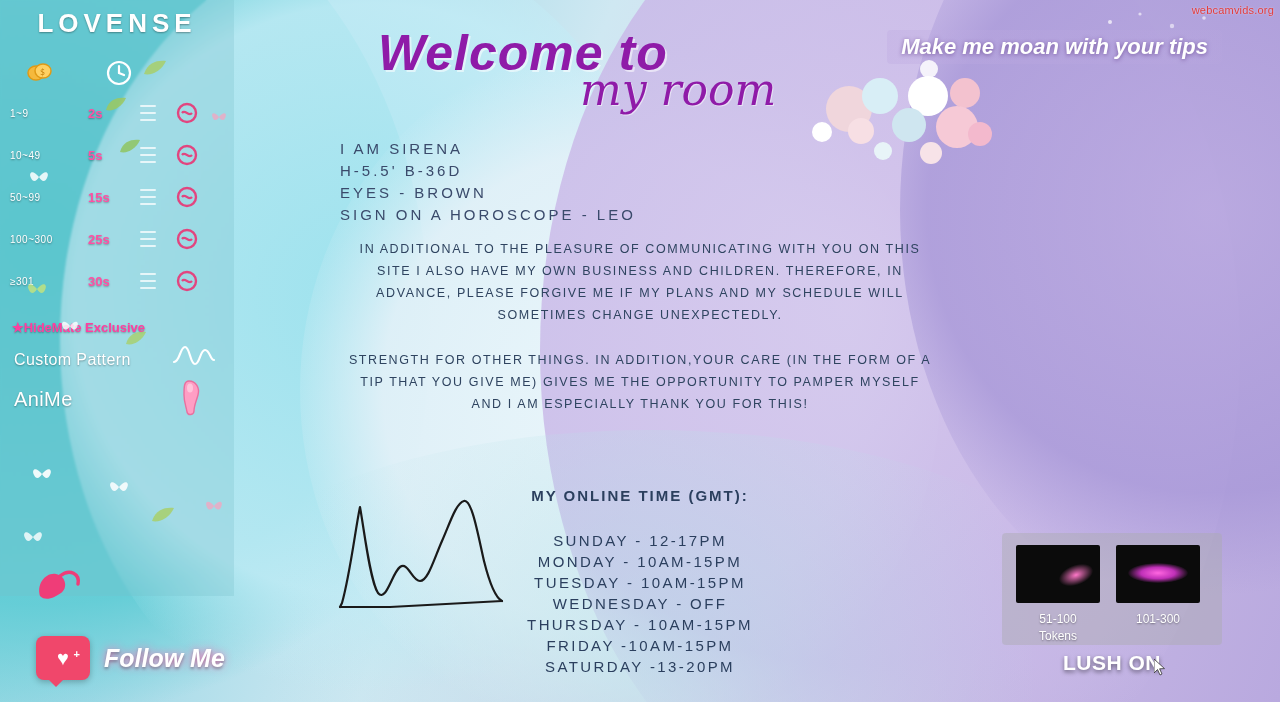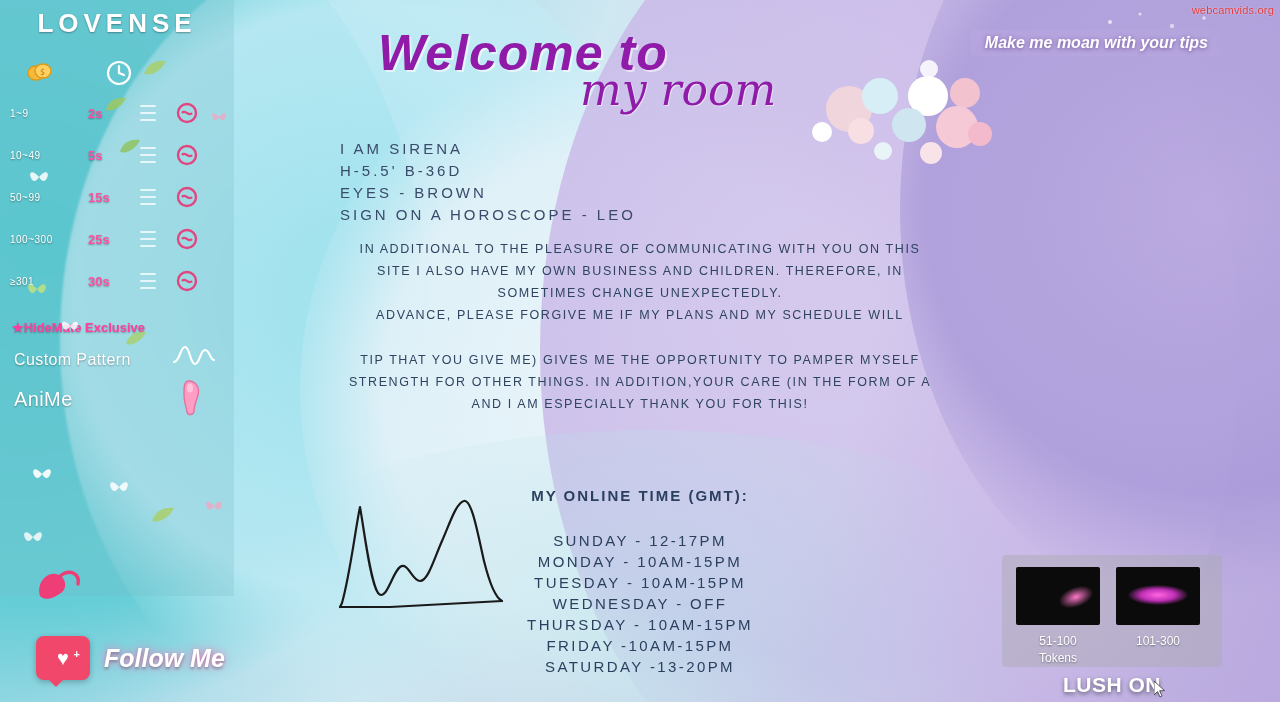--- a/index.html
+++ b/index.html
@@ -140,21 +140,21 @@
     position: absolute; right: 10px; top: 12px; color: #fff; font-size: 11px; font-weight: bold;
   }
   .follow-text {
     color: #ffffff; font-size: 25px; font-weight: bold; font-style: italic;
     text-shadow: 0 0 8px rgba(255,110,180,.9), 0 2px 3px rgba(0,0,0,.35);
   }
 
   
   .tip-banner {
     position: absolute; right: 58px; top: 30px;
-    color: #ffffff; font-size: 16px; font-style: italic; font-weight: bold;
+    color: #ffffff; font-size: 22px; font-style: italic; font-weight: bold;
     text-shadow: 0 1px 4px rgba(80,40,120,.6);
     background: linear-gradient(90deg, rgba(190,170,225,0.35), rgba(190,170,225,0.10));
     padding: 4px 14px; border-radius: 4px;
   }
 
   
   .welcome {
     position: absolute; left: 378px; top: 24px;
     color: #8f1ba8; font-size: 50px; font-weight: bold; font-style: italic;
     letter-spacing: 1px;
@@ -195,21 +195,21 @@
   }
   .sched-list {
     position: absolute; left: 340px; top: 530px; width: 600px;
     text-align: center; color: #2b3f5e; font-size: 15px; letter-spacing: 2.4px;
     line-height: 21px;
   }
   .squiggle { position: absolute; left: 330px; top: 495px; width: 230px; height: 125px; }
 
   
   .lush-panel {
-    position: absolute; left: 1002px; top: 555px; width: 220px; height: 112px;
+    position: absolute; left: 1002px; top: 533px; width: 220px; height: 112px;
     background: rgba(170,170,175,0.45);
     border-radius: 4px;
   }
   .lush-thumbs { position: absolute; left: 14px; top: 12px; display: flex; gap: 16px; }
   .thumb { width: 84px; height: 58px; background: #0b0b0b; border-radius: 2px; position: relative; overflow: hidden; }
   .thumb .glow1 {
     position: absolute; left: 42px; top: 20px; width: 36px; height: 20px;
     background: radial-gradient(ellipse at center, #ff77c8 0%, rgba(255,100,190,0) 70%);
     transform: rotate(-20deg);
   }
@@ -405,27 +405,27 @@
   <div class="info-block">
     <div>I AM SIRENA</div>
     <div>H-5.5'  B-36D</div>
     <div>EYES - BROWN</div>
     <div>SIGN ON A HOROSCOPE - LEO</div>
   </div>
 
   <div class="para para-1">
     <div>IN ADDITIONAL TO THE PLEASURE OF COMMUNICATING  WITH YOU ON THIS</div>
     <div>SITE I ALSO HAVE MY OWN BUSINESS AND CHILDREN. THEREFORE, IN</div>
+    <div>ADVANCE, PLEASE FORGIVE ME IF MY PLANS AND MY SCHEDULE WILL</div>
     <div>SOMETIMES CHANGE UNEXPECTEDLY.</div>
-    <div>ADVANCE, PLEASE FORGIVE ME IF MY PLANS AND MY SCHEDULE WILL</div>
   </div>
 
   <div class="para para-2">
+    <div>STRENGTH FOR OTHER THINGS. IN ADDITION,YOUR CARE (IN THE FORM OF A</div>
     <div>TIP THAT YOU GIVE ME) GIVES ME THE OPPORTUNITY TO PAMPER MYSELF</div>
-    <div>STRENGTH FOR OTHER THINGS. IN ADDITION,YOUR CARE (IN THE FORM OF A</div>
     <div>AND I AM ESPECIALLY THANK YOU FOR THIS!</div>
   </div>
 
   <span class="squiggle">
     <svg width="230" height="125" viewBox="0 0 230 125">
       <path d="M10 112 L12 108 C20 80 26 30 30 12 C34 34 40 86 48 98 C56 108 62 78 70 72 C78 66 82 86 90 86 C98 86 104 64 112 46 C120 28 126 8 134 6 C142 4 148 40 154 66 C158 82 164 102 172 106" fill="none" stroke="#1a1a1a" stroke-width="2.2" stroke-linecap="round" stroke-linejoin="round"></path>
       <path d="M10 112 L60 112" fill="none" stroke="#1a1a1a" stroke-width="2.2" stroke-linecap="round"></path>
       <path d="M60 112 L172 106" fill="none" stroke="#1a1a1a" stroke-width="2.2" stroke-linecap="round"></path>
     </svg>
   </span>

